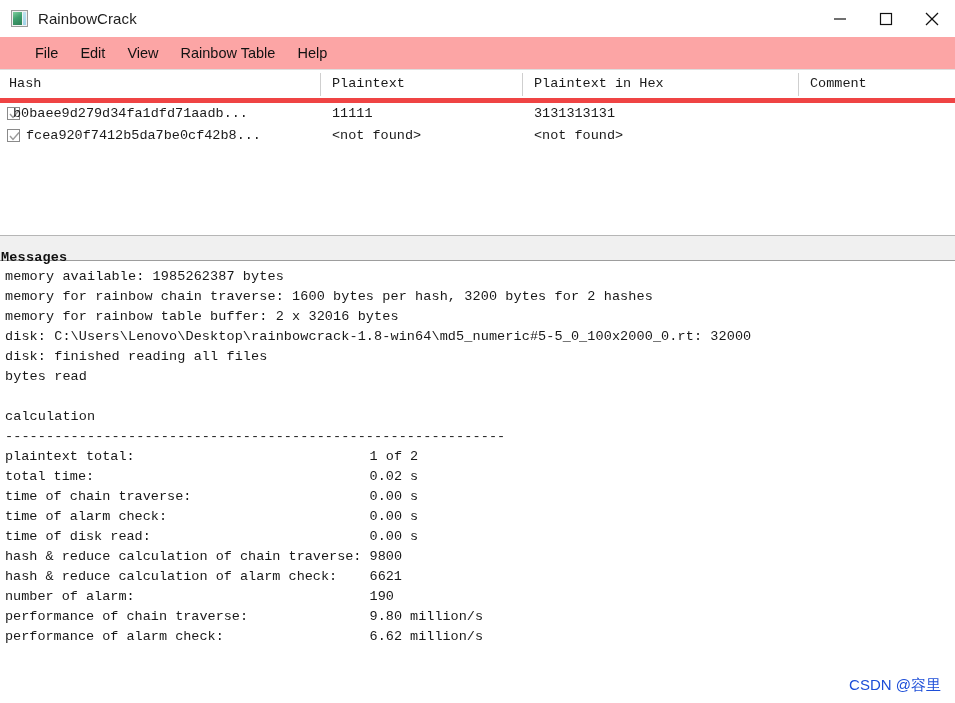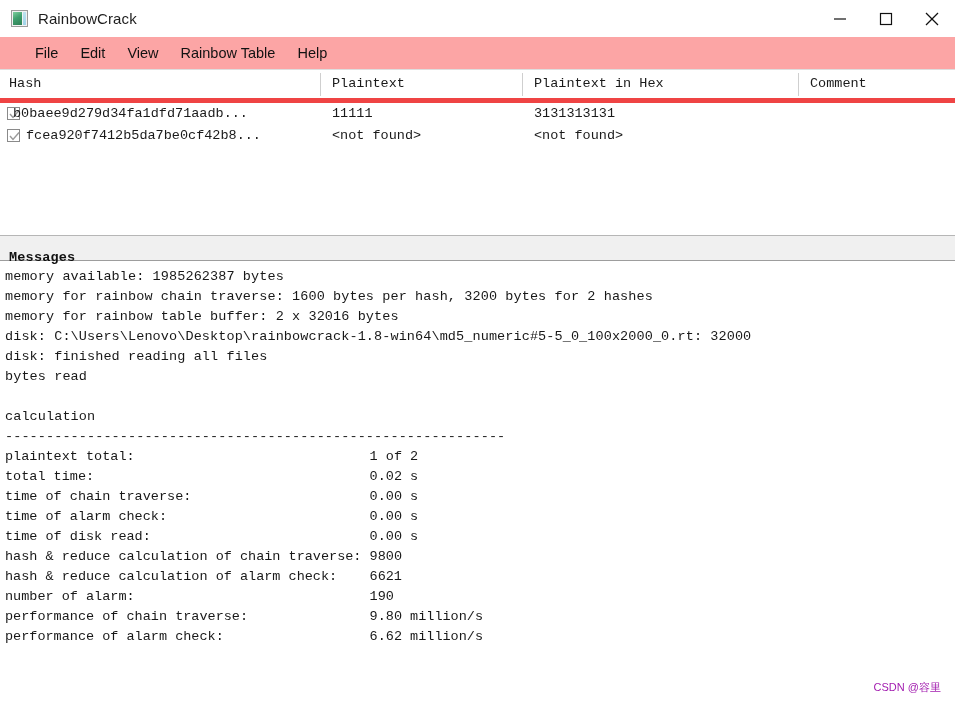--- a/index.html
+++ b/index.html
@@ -165,21 +165,21 @@
     border-bottom: 1px solid #9d9d9d;
     display: flex;
     align-items: center;
     box-sizing: border-box;
   }
   .msg-header-label {
     font-family: "Liberation Mono", monospace;
     font-size: 13.5px;
     font-weight: bold;
     color: #111111;
-    padding-left: 9px;
+    padding-left: 1px;
     letter-spacing: 0.2px;
     margin-top: 19px;
   }
   .msg-body {
     background: #ffffff;
     padding: 6px 0 0 5px;
     height: 440px;
     box-sizing: border-box;
     overflow: hidden;
   }
@@ -199,22 +199,22 @@
     color: #181818;
     white-space: pre;
     display: block;
   }
 
   
   .watermark {
     position: absolute;
     right: 14px;
     bottom: 8px;
-    font-size: 11px;
-    color: #a21caf;
+    font-size: 15px;
+    color: #1d4ed8;
     font-family: "Liberation Sans", sans-serif;
     user-select: none;
   }
 </style>
 </head>
 <body>
 
 <div class="titlebar">
   <div class="title-icon"></div>
   <div class="title-text">RainbowCrack</div>

